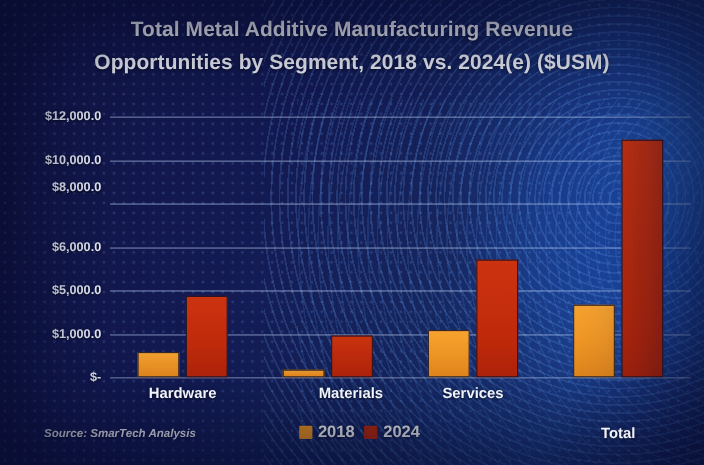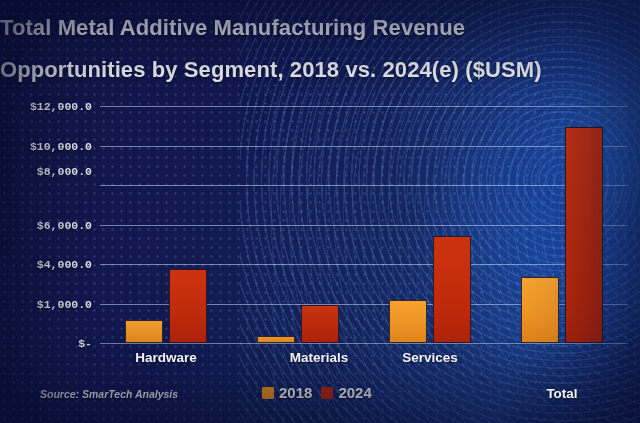--- a/index.html
+++ b/index.html
@@ -41,39 +41,39 @@
   }
   #vig{
     position:absolute;inset:0;
     box-shadow:inset 0 0 90px 28px rgba(6,10,40,.75);
     pointer-events:none;
   }
 
   
   #title{
     position:absolute;left:0;right:0;top:13px;
-    text-align:left;color:#f3f5fb;
-    font-size:22px;font-weight:600;line-height:30px;
+    text-align:center;color:#f3f5fb;
+    font-size:19px;font-weight:600;line-height:30px;
     letter-spacing:.1px;
     text-shadow:0 1px 3px rgba(0,0,0,.55);
   }
-  #title .l2{display:block;margin-top:12px;}
+  #title .l2{display:block;}
 
   
   #plot{
     position:absolute;left:100px;top:106px;width:528px;height:237px;
   }
   .gridline{
     position:absolute;left:0;width:100%;height:1px;
     background:rgba(190,212,248,.58);
   }
   .ytick{
     position:absolute;right:644px;  
     color:#eef2fb;font-size:11.5px;font-weight:600;
-    white-space:nowrap;text-shadow:0 1px 2px rgba(0,0,0,.6);font-family:Liberation Mono, monospace;
+    white-space:nowrap;text-shadow:0 1px 2px rgba(0,0,0,.6);
   }
   #ylabels{position:absolute;left:0;top:106px;width:96px;height:237px;}
   #ylabels .ytick{
     position:absolute;right:4px;transform:translateY(-50%);
   }
 
   .bar{
     position:absolute;bottom:0;
     border:1px solid rgba(18,20,45,.85);
     box-sizing:border-box;
@@ -90,21 +90,21 @@
   }
 
   
   #source{
     position:absolute;left:40px;top:388px;
     color:#eceffa;font-size:10.5px;font-style:italic;font-weight:700;
     text-shadow:0 1px 2px rgba(0,0,0,.6);
     white-space:nowrap;
   }
   #legend{
-    position:absolute;left:262px;top:384px;
+    position:absolute;left:272px;top:384px;
     display:flex;align-items:flex-start;gap:9px;
   }
   .legitem{display:flex;align-items:center;gap:5px;}
   .swatch{width:12px;height:12px;display:inline-block;border-radius:1px;}
   .swatch.s2018{background:#f5991f;}
   .swatch.s2024{background:#c02a09;}
   .legtext{color:#ffffff;font-size:15px;font-weight:700;text-shadow:0 1px 3px rgba(0,0,0,.6);}
   #watermark{
     position:absolute;right:20px;top:378px;
     color:#ffffff;font-size:21px;font-weight:800;
@@ -124,21 +124,21 @@
   <div id="title">
     <span class="l1">Total Metal Additive Manufacturing Revenue</span>
     <span class="l2">Opportunities by Segment, 2018 vs. 2024(e) ($USM)</span>
   </div>
 
   <div id="ylabels">
       <div class="ytick" style="top: 0px;">$12,000.0</div>
       <div class="ytick" style="top: 39.5px; padding-left: 24px;">$10,000.0</div>
       <div class="ytick" style="top: 65px;">$8,000.0</div>
       <div class="ytick" style="top: 118.5px;">$6,000.0</div>
-      <div class="ytick" style="top: 158px;">$4,000.0</div>
+      <div class="ytick" style="top: 158px;">$5,000.0</div>
       <div class="ytick" style="top: 197.5px;">$1,000.0</div>
       <div class="ytick" style="top: 237px;">$-</div>
     </div>
 
   <div id="plot">
       <div class="gridline" style="top: 0px;"></div>
       <div class="gridline" style="top: 39.5px;"></div>
       <div class="gridline" style="top: 79px;"></div>
       <div class="gridline" style="top: 118.5px;"></div>
       <div class="gridline" style="top: 158px;"></div>

